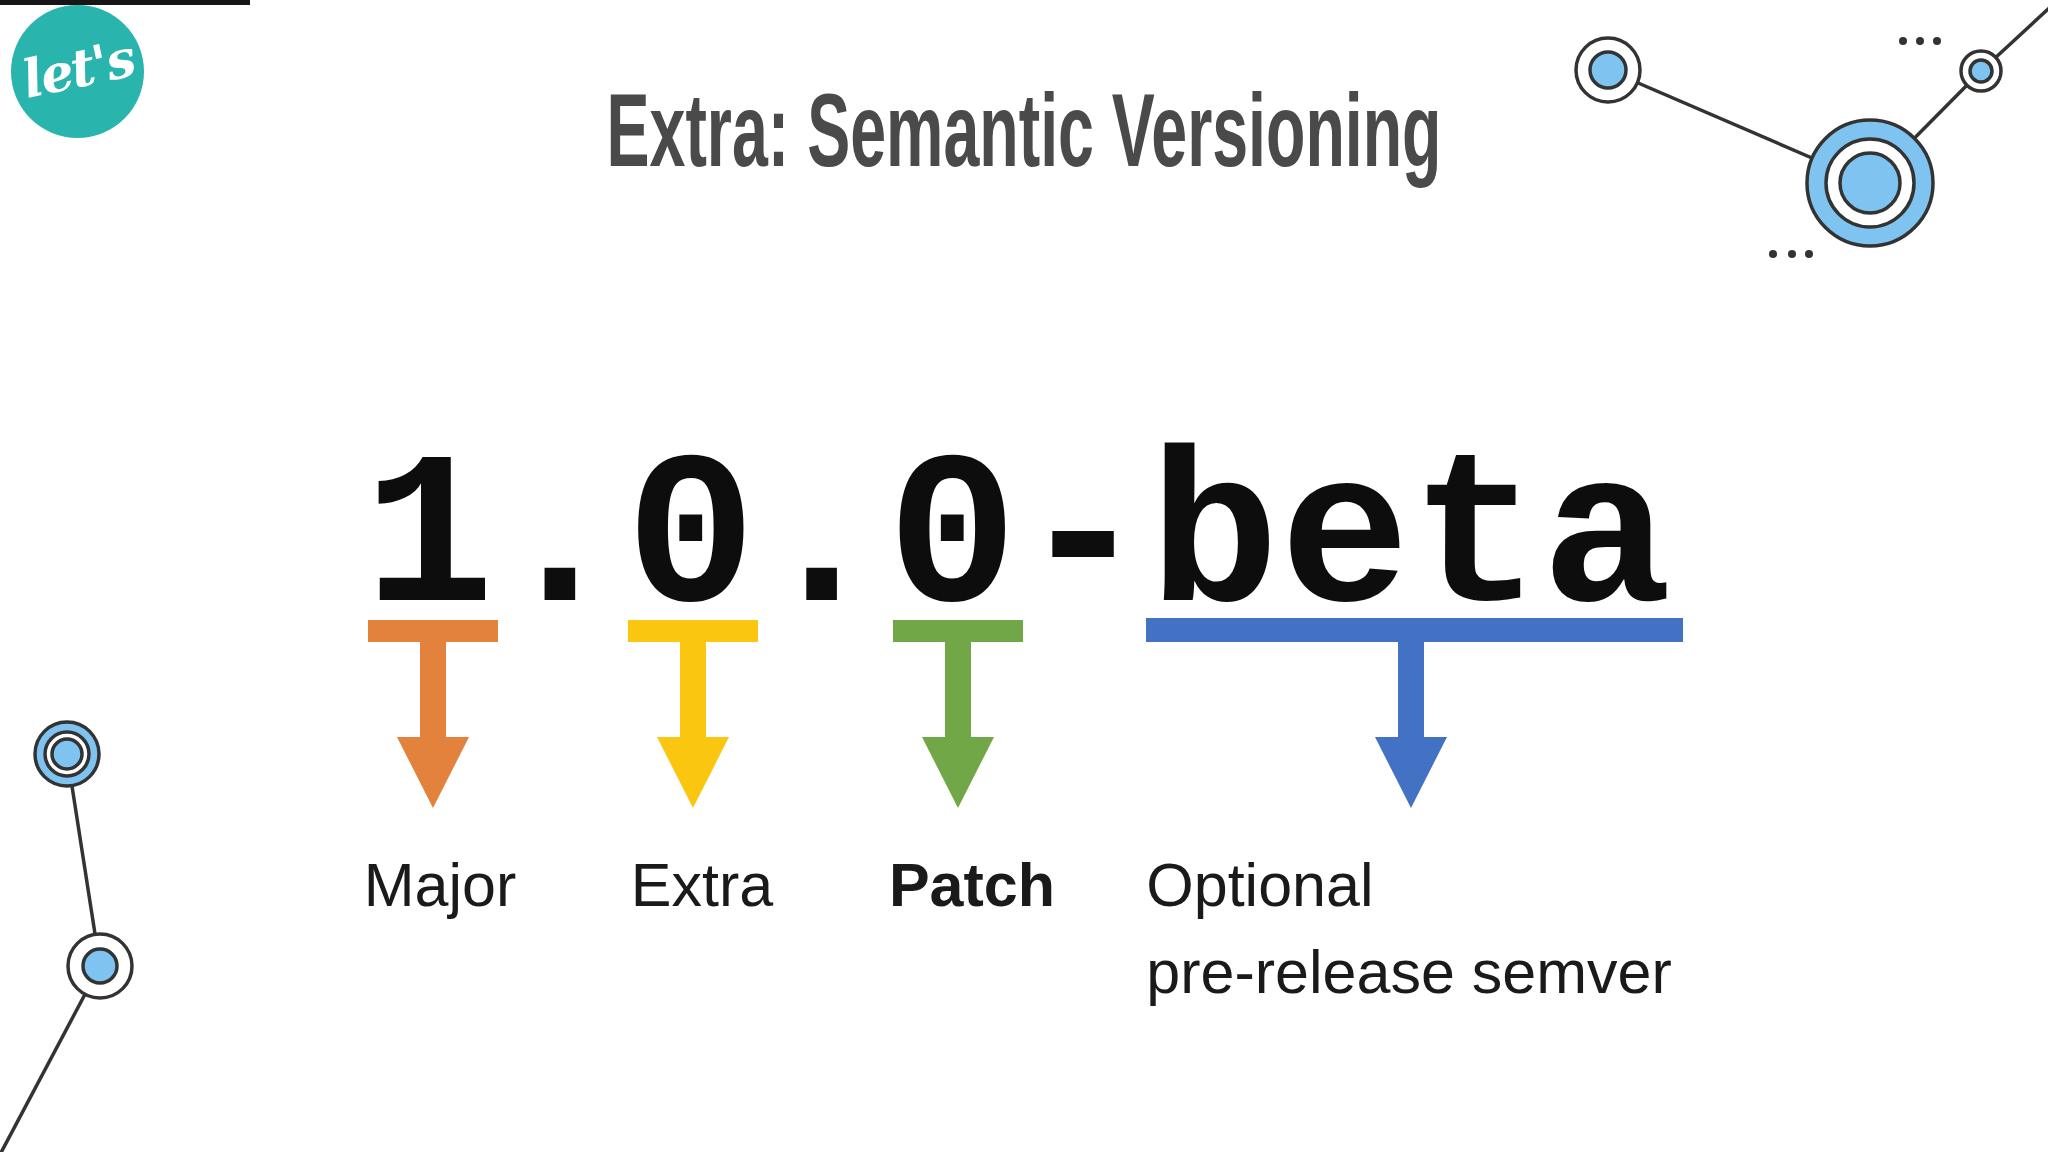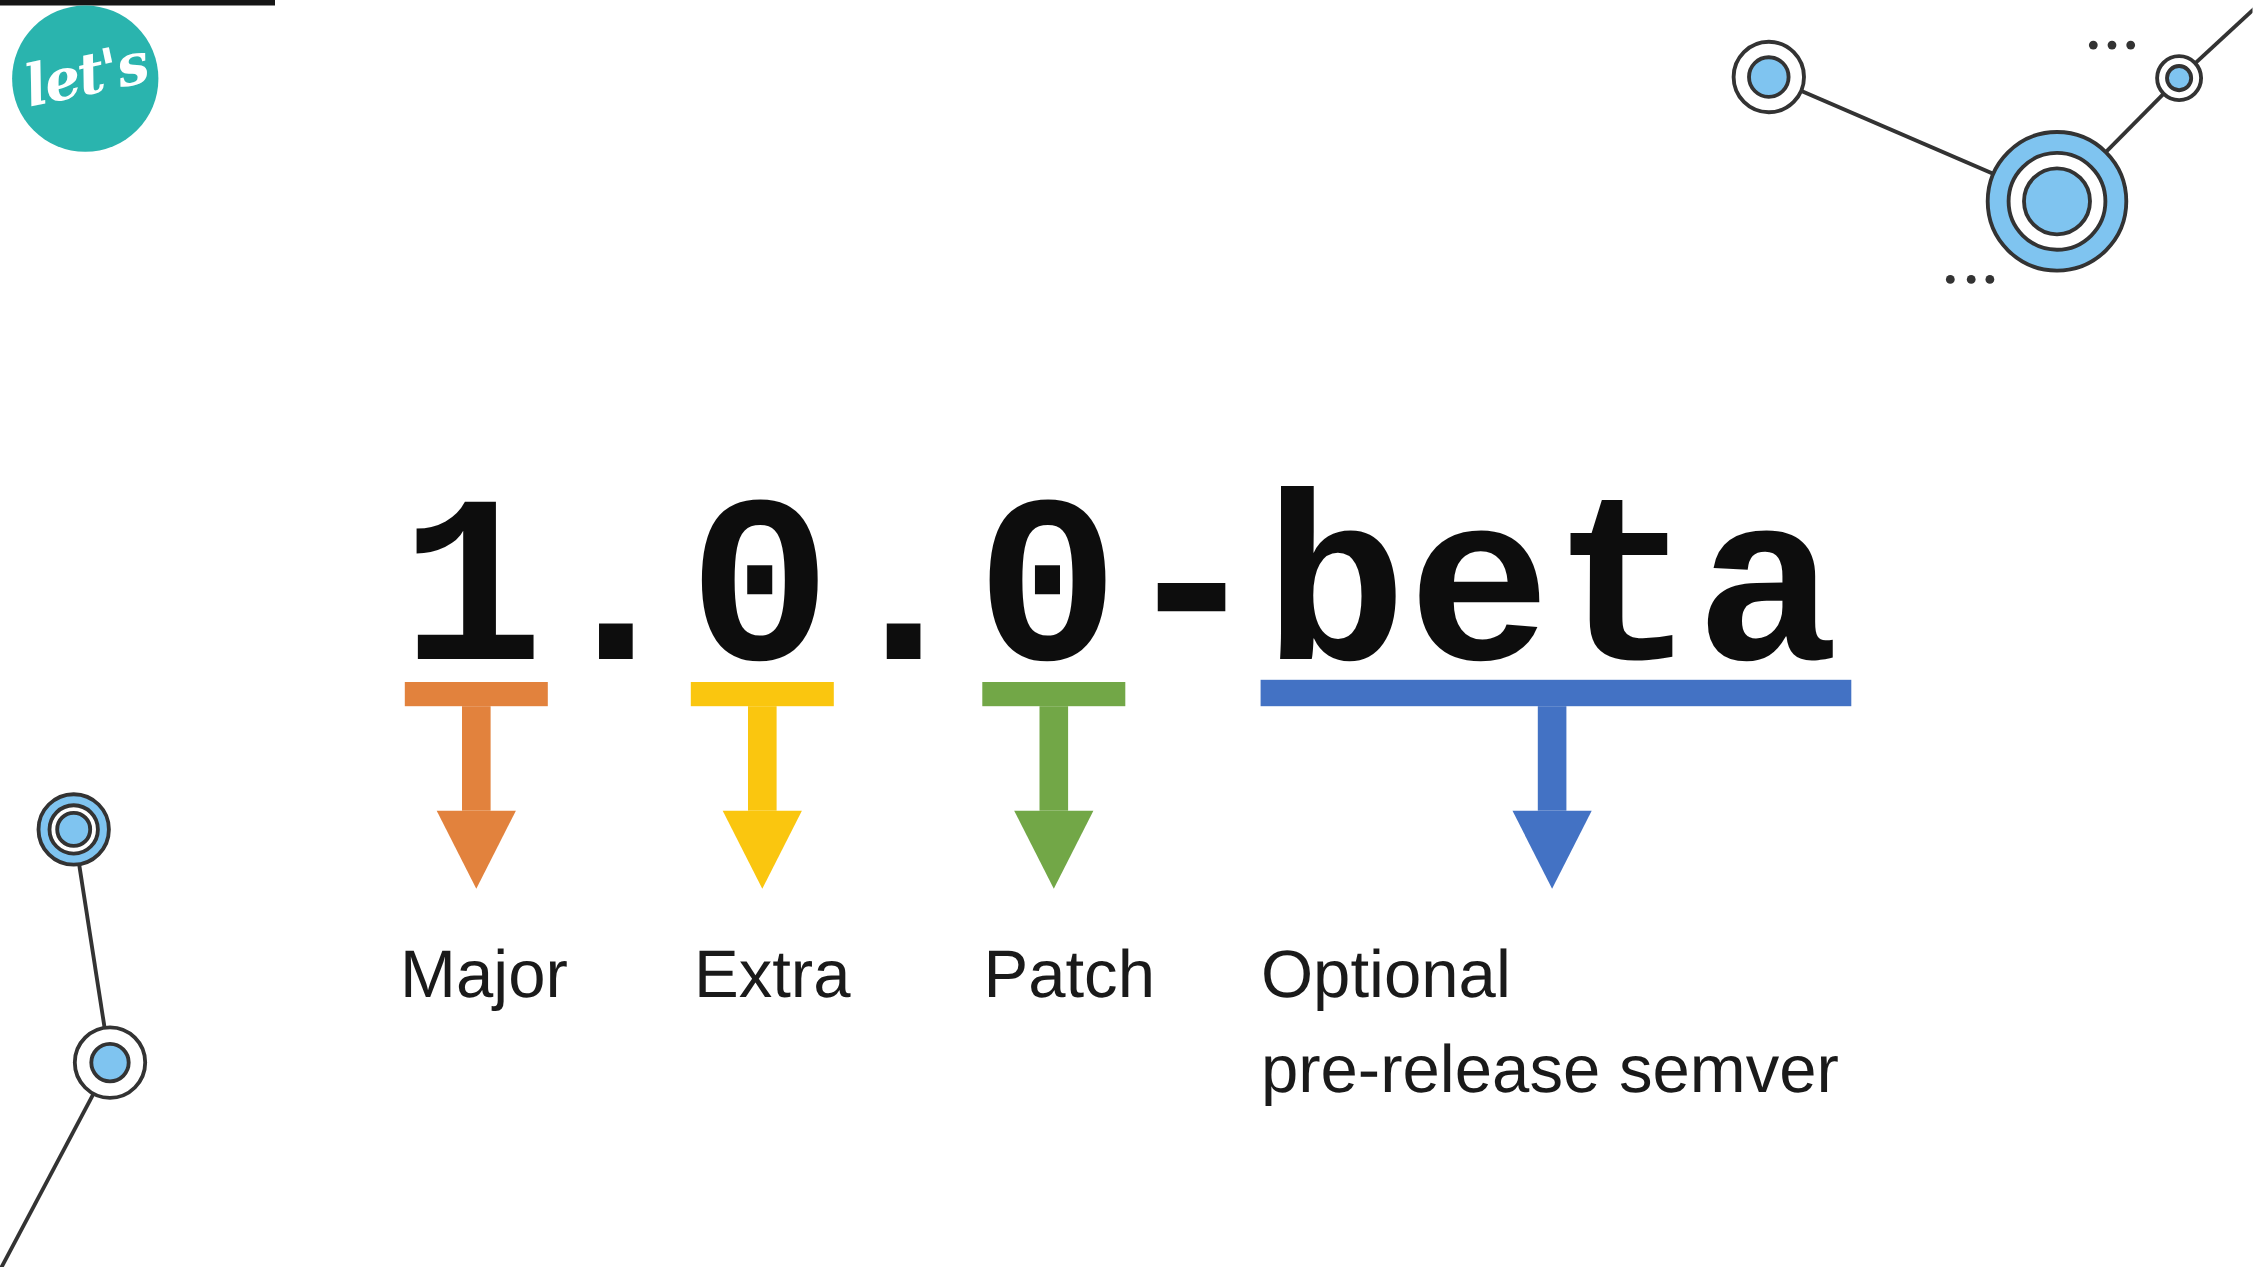--- a/index.html
+++ b/index.html
@@ -82,20 +82,23 @@
 <body>
 
 <div id="slide">
 
   <div class="top-bar"></div>
 
   <div class="logo">
     <span class="logo-text">let's</span>
   </div>
 
+  <div class="title">
+    <span class="title-inner">Extra: Semantic Versioning</span>
+  </div>
 
 
   <div class="version">1.0.0-beta</div>
 
   <div>
     <div class="arrow-bar  c-major" style="left:368px; width:130px;"></div>
     <div class="arrow-stem c-major" style="left:420px;"></div>
     <div class="arrow-head h-major" style="left:397px;"></div>
   </div>
 
@@ -112,21 +115,21 @@
   </div>
 
   <div>
     <div class="arrow-bar  c-pre" style="left:1146px; width:537px; top:618px; height:24px;"></div>
     <div class="arrow-stem c-pre" style="left:1398px;"></div>
     <div class="arrow-head h-pre" style="left:1375px;"></div>
   </div>
 
   <div class="part-label" style="left:440px;">Major</div>
   <div class="part-label" style="left:702px;">Extra</div>
-  <div class="part-label" style="left:972px;">Patch</div>
+  <div class="part-label" style="left:972px;font-weight:bold;">Patch</div>
   <div class="part-label" style="left:1409px;">
     <span>Optional</span><br>
     <span>pre-release semver</span>
   </div>
 
   <svg class="deco" style="left:1540px; top:0;" width="508" height="310" viewBox="0 0 508 310">
     <line x1="68" y1="70" x2="330" y2="183"></line>
     <line x1="330" y1="183" x2="441" y2="71"></line>
     <line x1="441" y1="71" x2="545" y2="-25"></line>
     <circle class="node-white" cx="68" cy="70" r="32"></circle>

